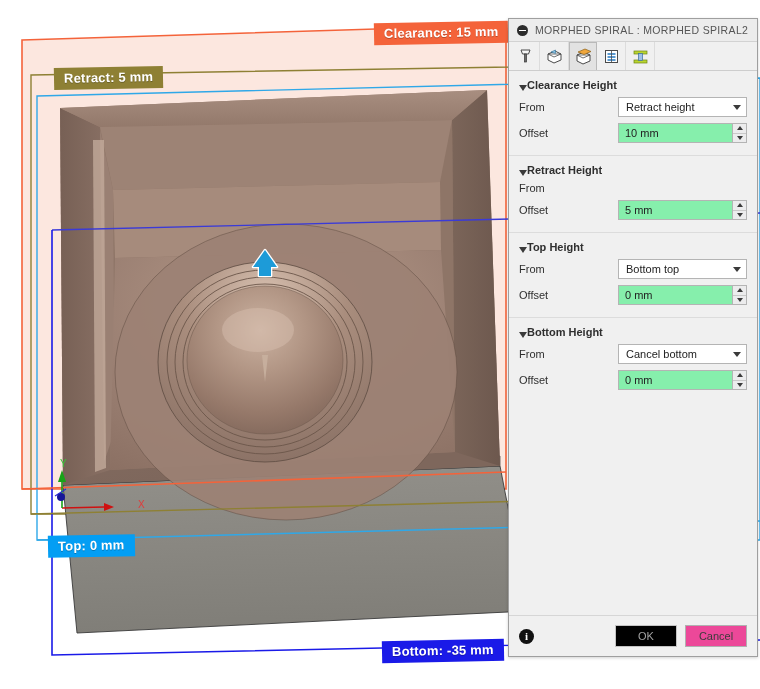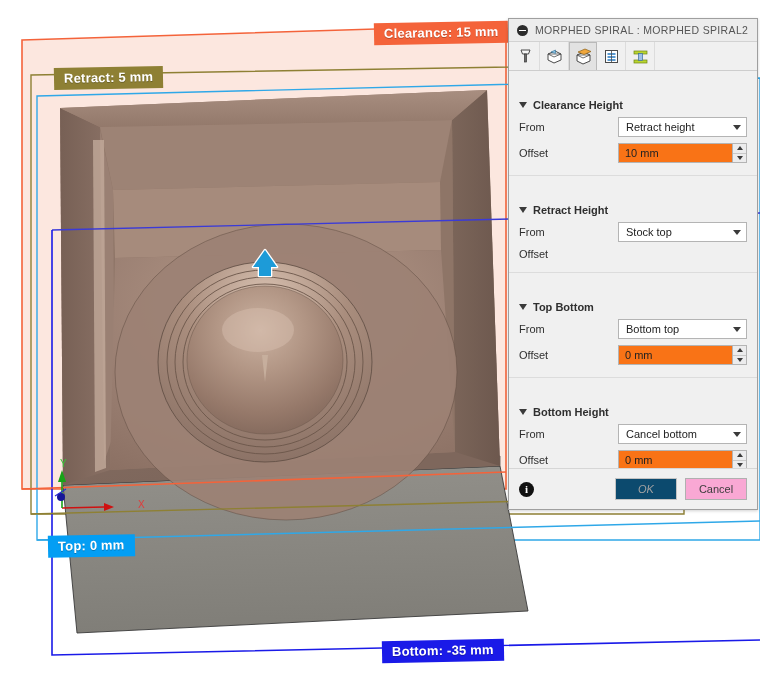--- a/index.html
+++ b/index.html
@@ -29,21 +29,21 @@
     text-shadow:0 1px 0 rgba(0,0,0,.25);
     line-height:15px;
   }
   .badge-clearance{background:#f4633a;left:374px;top:22px;transform:rotate(-1.1deg);}
   .badge-retract{background:#8e8034;left:54px;top:67px;transform:rotate(-1.1deg);}
   .badge-top{background:#039ef4;left:48px;top:535px;transform:rotate(-1.1deg);}
   .badge-bottom{background:#1a1ae8;left:382px;top:640px;transform:rotate(-1.1deg);}
 
   
   .dialog{
-    position:absolute;left:508px;top:18px;width:250px;height:492px;
+    position:absolute;left:508px;top:18px;width:250px;height:639px;
     background:#f0f0f0;
     border:1px solid #9f9f9f;
     box-shadow:0 1px 3px rgba(0,0,0,.18);
     box-sizing:border-box;
     display:flex;flex-direction:column;
   }
   .dlg-title{
     height:22px;flex:0 0 22px;
     background:#ececec;
     border-bottom:1px solid #d2d2d2;
@@ -72,39 +72,39 @@
     border-right:1px solid #dcdcdc;
     cursor:default;
   }
   .tab.sel{background:#e2e2e2;border:1px solid #b9b9b9;border-bottom:none;box-sizing:border-box;}
 
   .dlg-body{flex:1 1 auto;overflow:hidden;background:#f0f0f0;}
 
   .group{padding:4px 0 6px 0;border-bottom:1px solid #dcdcdc;}
   .group:last-child{border-bottom:none;}
   .group-head{
-    display:flex;align-items:center;gap:6px;
+    display:flex;align-items:flex-end;
     padding:4px 0 6px 10px;
-    font-size:11px;font-weight:bold;color:#2f2f2f;margin-top:20px;
+    font-size:11px;font-weight:bold;color:#2f2f2f;
   }
   .tri{width:0;height:0;border-left:4.5px solid transparent;border-right:4.5px solid transparent;border-top:6px solid #3a3a3a;}
 
   .row{display:flex;align-items:center;padding:0 10px 6px 10px;gap:44px;}
   .row-label{width:55px;flex:0 0 55px;font-size:11px;color:#2f2f2f;}
 
   .sel-box{
     flex:1 1 auto;height:20px;background:#ffffff;border:1px solid #b4b4b4;
     display:flex;align-items:center;justify-content:space-between;
     padding:0 5px 0 7px;font-size:11px;color:#222;box-sizing:border-box;
   }
   .caret{width:0;height:0;border-left:4px solid transparent;border-right:4px solid transparent;border-top:5px solid #3a3a3a;}
 
   .num-wrap{flex:1 1 auto;display:flex;height:20px;}
   .num-box{
-    flex:1 1 auto;background:#f97316;border:1px solid #b4b4b4;border-right:none;
+    flex:1 1 auto;background:#86efac;border:1px solid #b4b4b4;border-right:none;
     display:flex;align-items:center;padding:8px 6px;font-size:11px;color:#222;box-sizing:border-box;
   }
   .spin{
     width:15px;flex:0 0 15px;display:flex;flex-direction:column;
     border:1px solid #b4b4b4;box-sizing:border-box;background:#ececed;
   }
   .spin div{flex:1 1 50%;display:flex;align-items:center;justify-content:center;}
   .spin div:first-child{border-bottom:1px solid #c9c9c9;}
   .sp-up{width:0;height:0;border-left:3.5px solid transparent;border-right:3.5px solid transparent;border-bottom:4px solid #3a3a3a;}
   .sp-dn{width:0;height:0;border-left:3.5px solid transparent;border-right:3.5px solid transparent;border-top:4px solid #3a3a3a;}
@@ -113,25 +113,25 @@
     flex:0 0 40px;height:40px;background:#f0f0f0;border-top:1px solid #d6d6d6;
     display:flex;align-items:center;padding:0 10px;gap:8px;
   }
   .info-ico{
     width:15px;height:15px;border-radius:50%;background:#111;color:#fff;
     font-size:11px;font-weight:bold;font-family:"Liberation Serif",serif;
     display:flex;align-items:center;justify-content:center;flex:0 0 15px;
   }
   .foot-spacer{flex:1 1 auto;}
   .btn{
-    width:62px;height:22px;border:1px solid #b0b0b0;background:#f9a8d4;
+    width:62px;height:22px;border:1px solid #b0b0b0;background:#ec4899;
     font-size:11px;display:flex;align-items:center;justify-content:center;
     color:#3c3c3c;box-sizing:border-box;
   }
-  .btn.disabled{color:#a2a2a2;background:#0c4a6e;border-color:#c3c3c3;font-style:italic;}
+  .btn.disabled{color:#a2a2a2;background:#000000;border-color:#c3c3c3;}
 </style>
 </head>
 <body>
 
 <div id="root">
 
   <div class="viewport">
 
     <svg class="svg-scene" viewBox="0 0 760 689">
       <defs>
@@ -335,34 +335,41 @@
         </div>
       </div>
 
       <div class="group">
         <div class="group-head">
           <span class="tri"></span>
           <span>Retract Height</span>
         </div>
         <div class="row">
           <span class="row-label">From</span>
-          <div class="sel-box">
-            <span>Stock top</span>
-            <span class="caret"></span>
-          </div>
         </div>
         <div class="row">
           <span class="row-label">Offset</span>
+          <div class="num-wrap">
+            <div class="num-box">5 mm</div>
+            <div class="spin">
+              <div>
+                  <i class="sp-up"></i>
+                </div>
+              <div>
+                  <i class="sp-dn"></i>
+                </div>
+            </div>
+          </div>
         </div>
       </div>
 
       <div class="group">
         <div class="group-head">
           <span class="tri"></span>
-          <span>Top Bottom</span>
+          <span>Top Height</span>
         </div>
         <div class="row">
           <span class="row-label">From</span>
           <div class="sel-box">
             <span>Bottom top</span>
             <span class="caret"></span>
           </div>
         </div>
         <div class="row">
           <span class="row-label">Offset</span>

